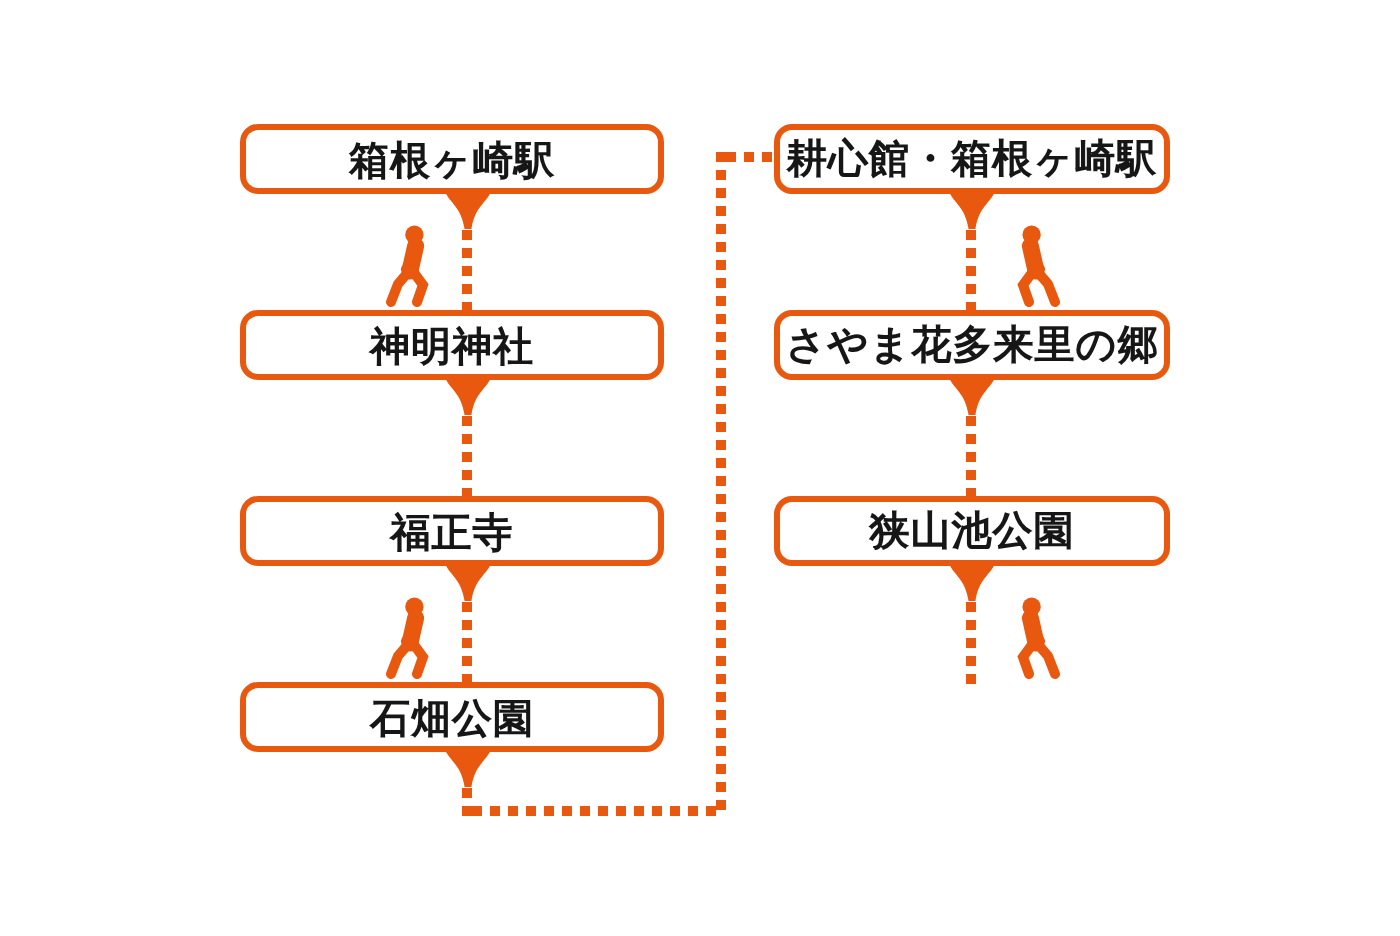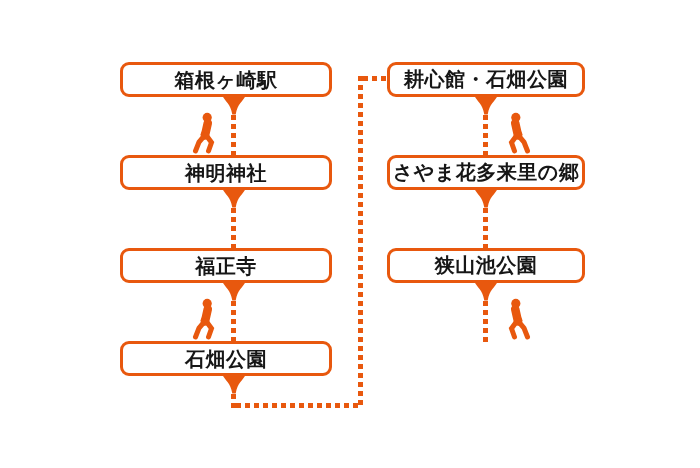--- a/index.html
+++ b/index.html
@@ -110,21 +110,21 @@
     <span>神明神社</span>
   </div>
   <div class="stop-box col-left" style="top:341px;">
     <span>石畑公園</span>
   </div>
   <div class="stop-box col-left" style="top:248px;">
     <span>福正寺</span>
   </div>
 
   <div class="stop-box col-right" style="top:62px;">
-    <span>耕心館・石畑公園</span>
+    <span>耕心館・箱根ヶ崎駅</span>
   </div>
   <div class="stop-box col-right" style="top:155px;">
     <span>さやま花多来里の郷</span>
   </div>
   <div class="stop-box col-right" style="top:248px;text-align:right;">
     <span>狭山池公園</span>
   </div>
 
 </div>
 

